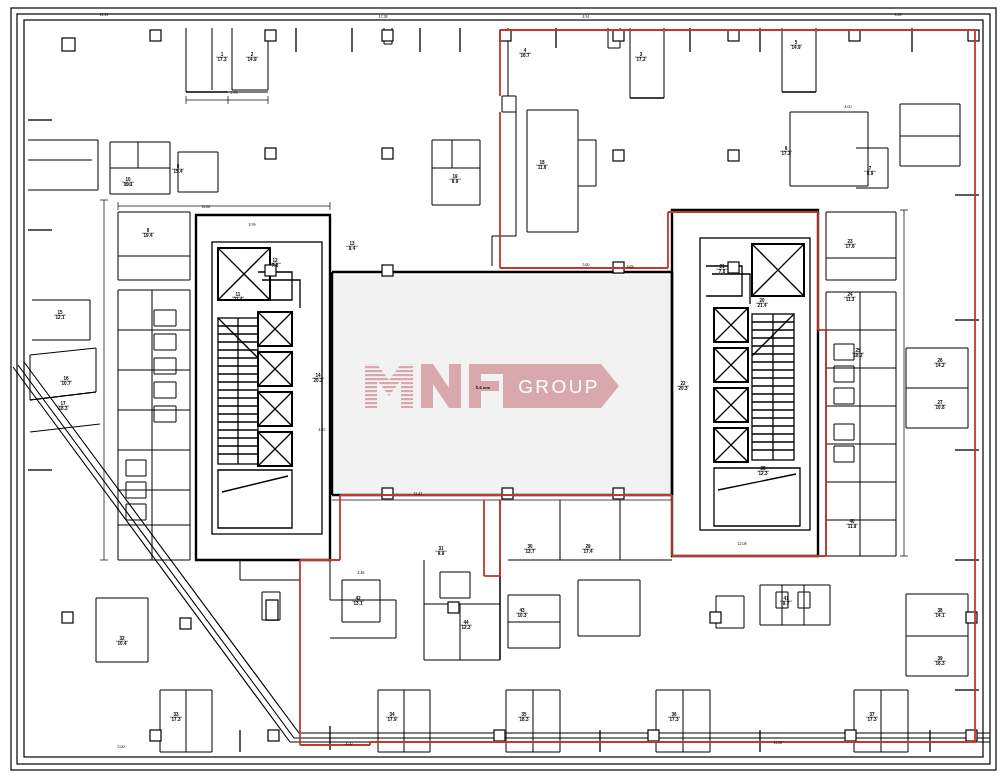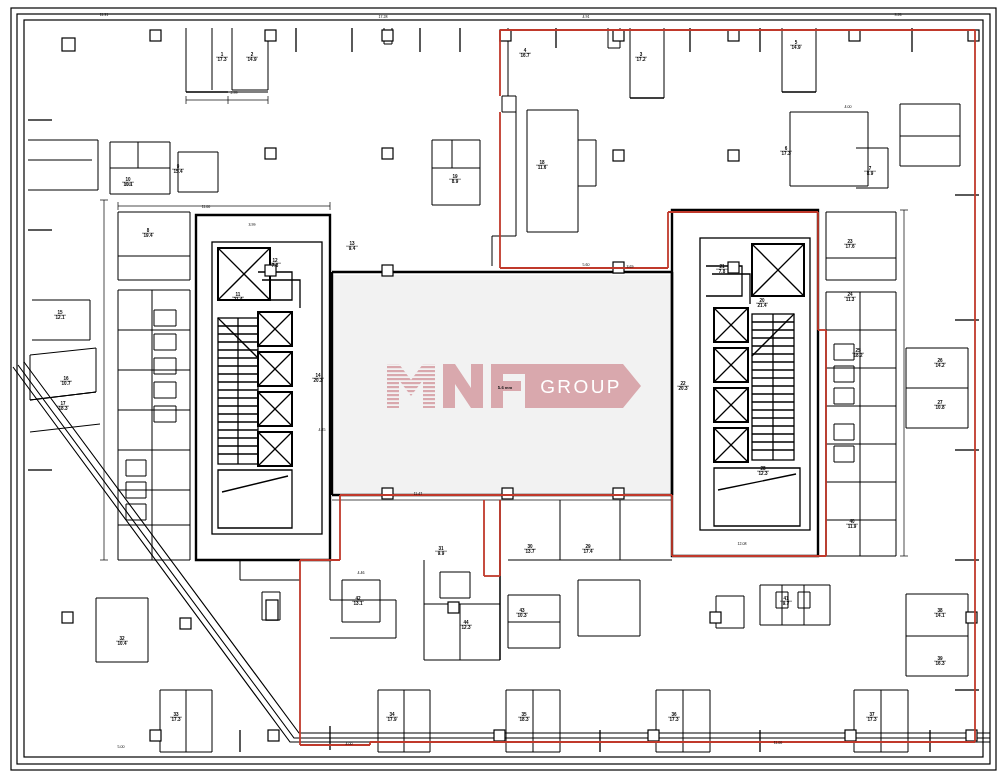--- a/index.html
+++ b/index.html
@@ -1,20 +1,20 @@
 <!DOCTYPE html>
 <html><head>
 <meta charset="utf-8">
 <style>
   html,body{margin:0;padding:0;background:#ffffff;}
   body{width:1007px;height:780px;overflow:hidden;
        font-family:"Liberation Sans",sans-serif;}
   #stage{position:relative;width:1007px;height:780px;background:#fff;}
   #plan{position:absolute;inset:0;}
-  #watermark{position:absolute;left:385px;top:358px;width:260px;height:56px;
+  #watermark{position:absolute;left:363px;top:358px;width:260px;height:56px;
              pointer-events:none;}
 </style>
 </head>
 <body>
 
 <div id="stage">
 
   <svg id="plan" viewBox="0 0 1007 780" width="1007" height="780" shape-rendering="geometricPrecision">
 
     <g fill="none" stroke="#000" stroke-width="1.2">

